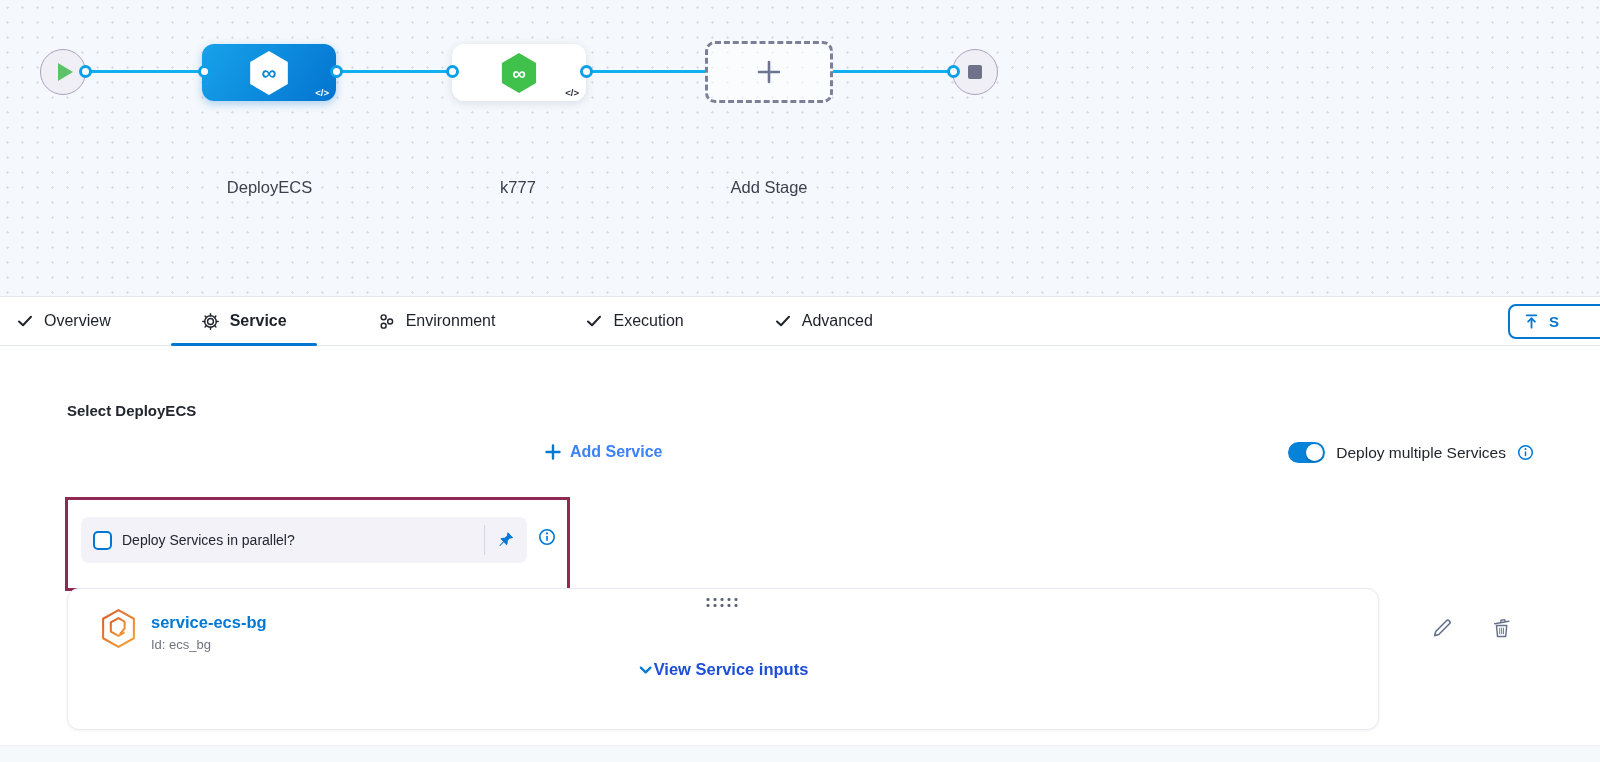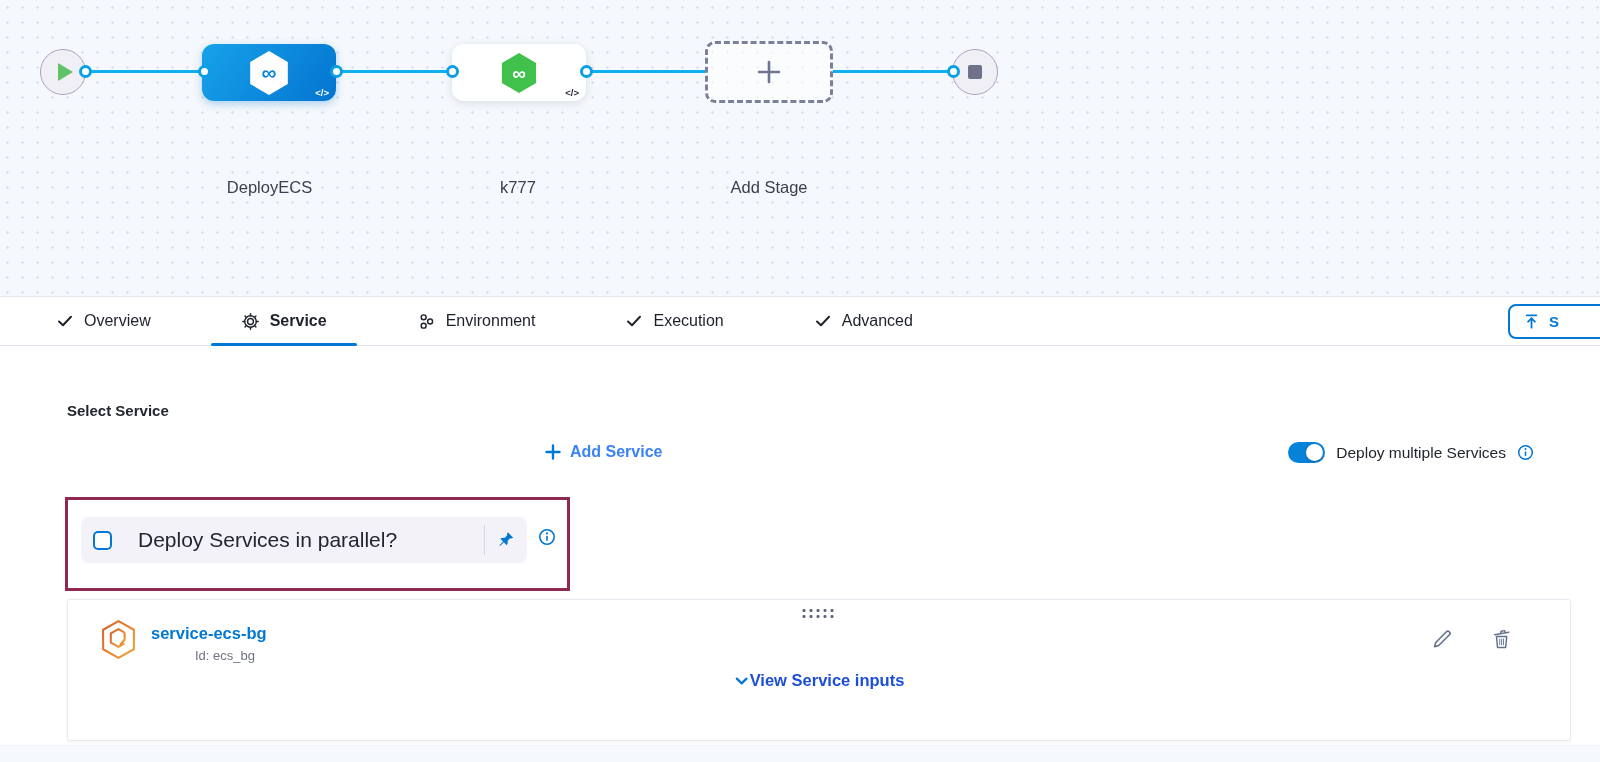--- a/index.html
+++ b/index.html
@@ -32,21 +32,21 @@
   .code-badge { position:absolute; right:7px; bottom:3px; font-size:9.5px; font-weight:700; }
   .code-badge.on-blue { color:#ffffff; }
   .code-badge.on-white { color:#2a2e39; }
   .add-stage { position:absolute; left:705px; top:41px; width:128px; height:62px;
                border:3px dashed #7b8098; border-radius:10px; background:rgba(255,255,255,.55);
                display:flex; align-items:center; justify-content:center; z-index:4; }
   .stage-label { position:absolute; top:134px; font-size:16.5px; color:#3b3f4e; text-align:center;margin-top:44px; }
 
   
   .tabbar { position:absolute; left:0; top:297px; width:1600px; height:49px; background:#fff;
-            border-bottom:1px solid #dfe4ec; display:flex; align-items:stretch; padding-left:56px; }
+            border-bottom:1px solid #dfe4ec; display:flex; align-items:stretch; padding-left:16px; }
   .tab { display:flex; align-items:center; gap:10px; padding:0 30px; font-size:16px;
          color:#1d212b; font-weight:500; position:relative; cursor:pointer; white-space:nowrap; }
   .tab:first-child { padding-left:0; }
   .tab.m { margin-left:30px; }
   .tab.active { font-weight:600;text-align:right; }
   .tab.active::after { content:''; position:absolute; left:0; right:0; bottom:-1px; height:3px;
                        background:#0278d5; border-radius:2px; }
   .save-btn { position:absolute; left:1508px; top:7px; height:35px; width:120px;
               border:2px solid #0278d5; border-radius:8px; background:#fff; color:#0278d5;
               display:flex; align-items:center; gap:9px; padding:0 13px;
@@ -72,36 +72,36 @@
   .toggle-knob { position:absolute; right:2px; top:2px; width:17px; height:17px; border-radius:50%;
                  background:#fff; box-shadow:0 1px 2px rgba(0,0,0,.25); }
   .toggle-label { font-size:15.5px; color:#22262e; }
 
   .annotation { position:absolute; left:65px; top:151px; width:505px; height:94px;
                 border:3px solid #8e2a52; }
   .parallel-field { position:absolute; left:13px; top:17px; width:446px; height:46px;
                     background:#f2f2f8; border-radius:8px; display:flex; align-items:center;
                     padding-left:12px; }
   .checkbox { width:19px; height:19px; border:2px solid #0277d4; border-radius:5px; background:#fff; }
-  .parallel-label { margin-left:26px; font-size:21px; color:#22262e; }
+  .parallel-label { margin-left:10px; font-size:14px; color:#22262e; }
   .field-pin { margin-left:auto; height:64%; border-left:1px solid #d6d6e2; display:flex;
                align-items:center; padding:0 12px; }
   .annotation .info-pos { position:absolute; left:470px; top:28px; }
 
   
-  .card { position:absolute; left:67px; top:253px; width:1504px; height:142px; background:#fff;
-          border:1px solid #e7eaf1; border-radius:3px; box-shadow:0 1px 3px rgba(30,40,70,.06); }
+  .card { position:absolute; left:67px; top:242px; width:1312px; height:142px; background:#fff;
+          border:1px solid #e7eaf1; border-radius:12px; box-shadow:0 1px 3px rgba(30,40,70,.06); }
   .drag-handle { position:absolute; left:50%; top:9px; transform:translateX(-50%);
                  display:grid; grid-template-columns:repeat(5, 5px); grid-auto-rows:5px;
                  column-gap:2px; row-gap:1px; cursor:grab; }
   .drag-handle span { width:2.6px; height:2.6px; border-radius:50%; background:#5a6175; }
   .svc-icon { position:absolute; left:32px; top:19px; }
   .svc-name { position:absolute; left:83px; top:24px; font-size:16.5px; font-weight:600;
               color:#0278d5; cursor:pointer; }
-  .svc-id { position:absolute; left:83px; top:48px; font-size:13px; color:#6f737e;margin-left:44px; }
+  .svc-id { position:absolute; left:83px; top:48px; font-size:13px; color:#6f737e; }
   .icon-btn { position:absolute; top:24px; width:30px; height:30px; display:flex;
               align-items:center; justify-content:center; cursor:pointer; }
   .edit-pos { left:1358px; } .delete-pos { left:1418px; }
   .view-inputs { position:absolute; left:50%; top:71px; transform:translateX(-50%);
                  display:flex; align-items:center; color:#1d4ed8;
                  font-size:16.5px; font-weight:700; cursor:pointer; white-space:nowrap; }
   .bottom-strip { position:absolute; left:0; top:745px; width:1600px; height:17px;
                   background:#f6f9fc; border-top:1px solid #eef1f6; }
 </style>
 </head>
@@ -204,21 +204,21 @@
             <path d="M8 13.8V5"></path>
             <path d="M4.8 8.2 8 5l3.2 3.2"></path>
         </g>
       </svg>
       <span>S</span>
     </div>
   </div>
 
   <div class="content">
 
-    <div class="select-label">Select Service</div>
+    <div class="select-label">Select DeployECS</div>
 
 
     <div class="add-service">
       <svg width="16" height="16" viewBox="0 0 16 16">
         <path d="M8 1.5v13M1.5 8h13" stroke="#0278d5" stroke-width="2.4" stroke-linecap="round"></path>
       </svg>
       <span>Add Service</span>
     </div>
 
     <div class="toggle-group">

